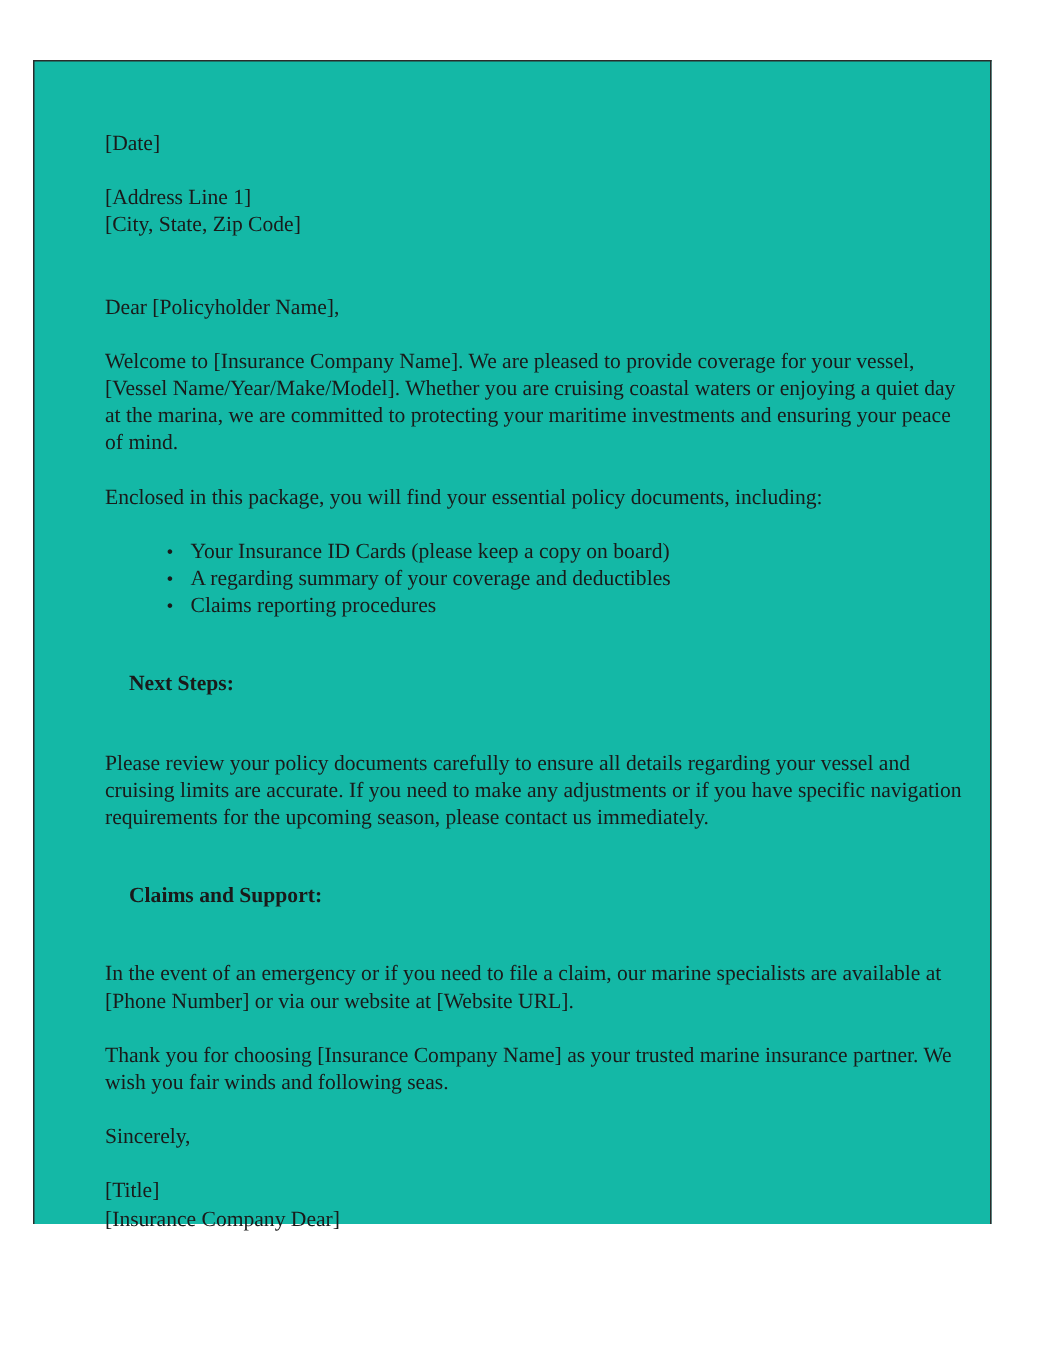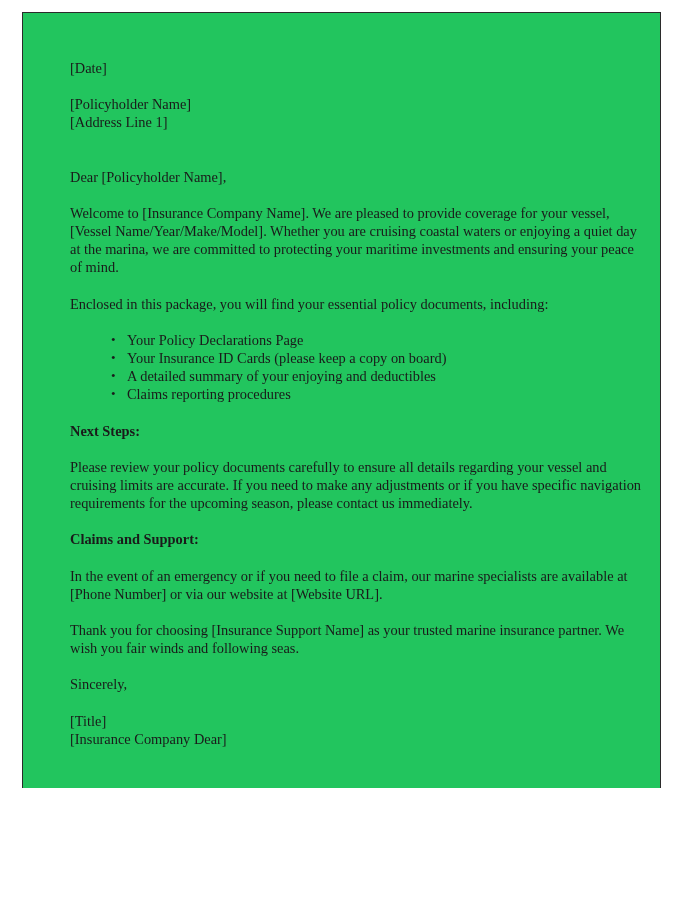--- a/index.html
+++ b/index.html
@@ -13,29 +13,29 @@
     font-family: "Liberation Serif", "DejaVu Serif", serif;
     color: #1a1a1a;
     overflow: hidden;
     position: relative;
   }
 
   
   .page-box {
     position: absolute;
     left: 22px;
-    top: 12px;
+    top: 40px;
     width: 639px;
     height: 776px;
     border-top: 1.4px solid #2b2b2b;
     border-left: 1.4px solid #2b2b2b;
     border-right: 1.4px solid #2b2b2b;
     border-bottom: none;
     box-sizing: border-box;
-    background: #22c55e;
+    background: #14b8a6;
   }
 
   .letter {
     position: absolute;
     left: 47px;
     top: 46px;
     width: 578px;
     font-size: 14.4px;
     line-height: 18.2px;
     text-align: left;
@@ -53,21 +53,21 @@
     margin: 0;
     padding: 0;
   }
 
   .line {
     display: block;
     white-space: nowrap;
   }
 
   .heading {
-    margin: 0;
+    margin: 16px;
     padding: 0;
     font-weight: bold;
     font-size: 14.4px;
     line-height: 18.2px;
   }
 
   ul.doc-list {
     margin: 0;
     padding: 0 0 0 41px;
     list-style: none;
@@ -100,22 +100,22 @@
 <div class="page-box">
   <div class="letter">
 
     <div class="block">
       <span class="line">[Date]</span>
     </div>
 
     <div class="gap-md"></div>
 
     <div class="block">
-      <span class="line">[Policyholder Name]</span>
       <span class="line">[Address Line 1]</span>
+      <span class="line">[City, State, Zip Code]</span>
     </div>
 
     <div class="gap-md"></div>
 
 
     <div class="gap-md"></div>
 
     <div class="block">
       <span class="line">Dear [Policyholder Name],</span>
     </div>
@@ -124,23 +124,22 @@
 
     <p class="para">Welcome to [Insurance Company Name]. We are pleased to provide coverage for your vessel, [Vessel Name/Year/Make/Model]. Whether you are cruising coastal waters or enjoying a quiet day at the marina, we are committed to protecting your maritime investments and ensuring your peace of mind.</p>
 
     <div class="gap-md"></div>
 
     <p class="para">Enclosed in this package, you will find your essential policy documents, including:</p>
 
     <div class="gap-sm"></div>
 
     <ul class="doc-list">
-      <li>Your Policy Declarations Page</li>
       <li>Your Insurance ID Cards (please keep a copy on board)</li>
-      <li>A detailed summary of your enjoying and deductibles</li>
+      <li>A regarding summary of your coverage and deductibles</li>
       <li>Claims reporting procedures</li>
     </ul>
 
     <div class="gap-md"></div>
 
     <p class="heading">Next Steps:</p>
 
     <div class="gap-md"></div>
 
     <p class="para">Please review your policy documents carefully to ensure all details regarding your vessel and cruising limits are accurate. If you need to make any adjustments or if you have specific navigation requirements for the upcoming season, please contact us immediately.</p>
@@ -148,21 +147,21 @@
     <div class="gap-md"></div>
 
     <p class="heading">Claims and Support:</p>
 
     <div class="gap-md"></div>
 
     <p class="para">In the event of an emergency or if you need to file a claim, our marine specialists are available at [Phone Number] or via our website at [Website URL].</p>
 
     <div class="gap-md"></div>
 
-    <p class="para">Thank you for choosing [Insurance Support Name] as your trusted marine insurance partner. We wish you fair winds and following seas.</p>
+    <p class="para">Thank you for choosing [Insurance Company Name] as your trusted marine insurance partner. We wish you fair winds and following seas.</p>
 
     <div class="gap-md"></div>
 
     <div class="block">
       <span class="line">Sincerely,</span>
     </div>
 
     <div class="gap-md"></div>
 
     <div class="block">

